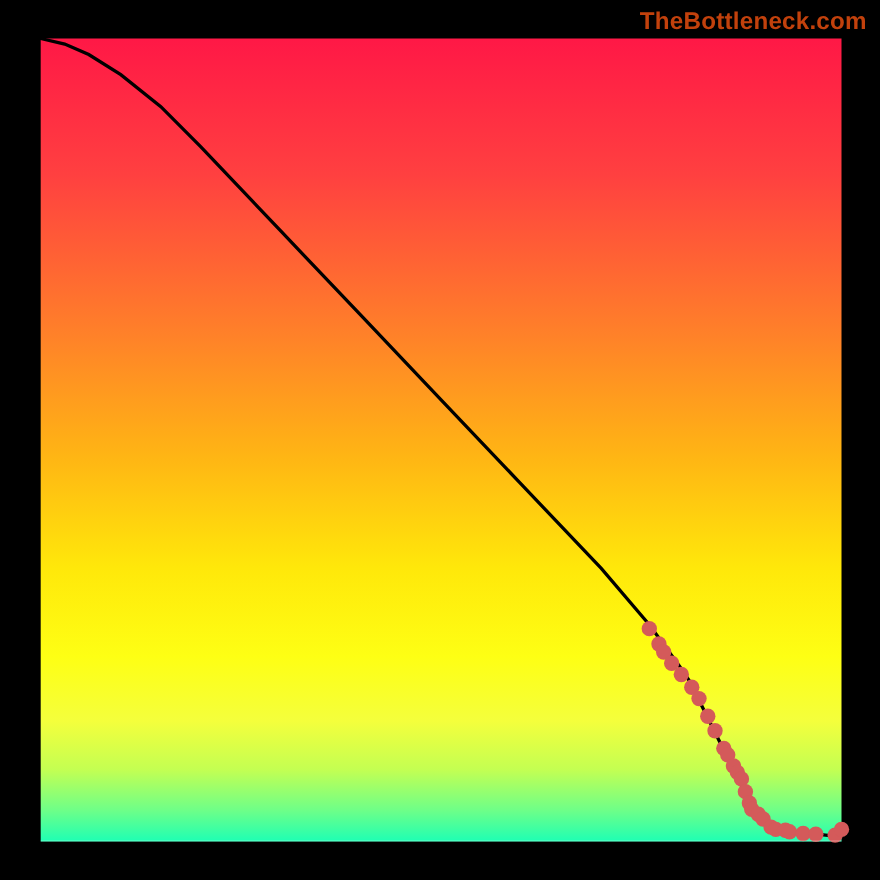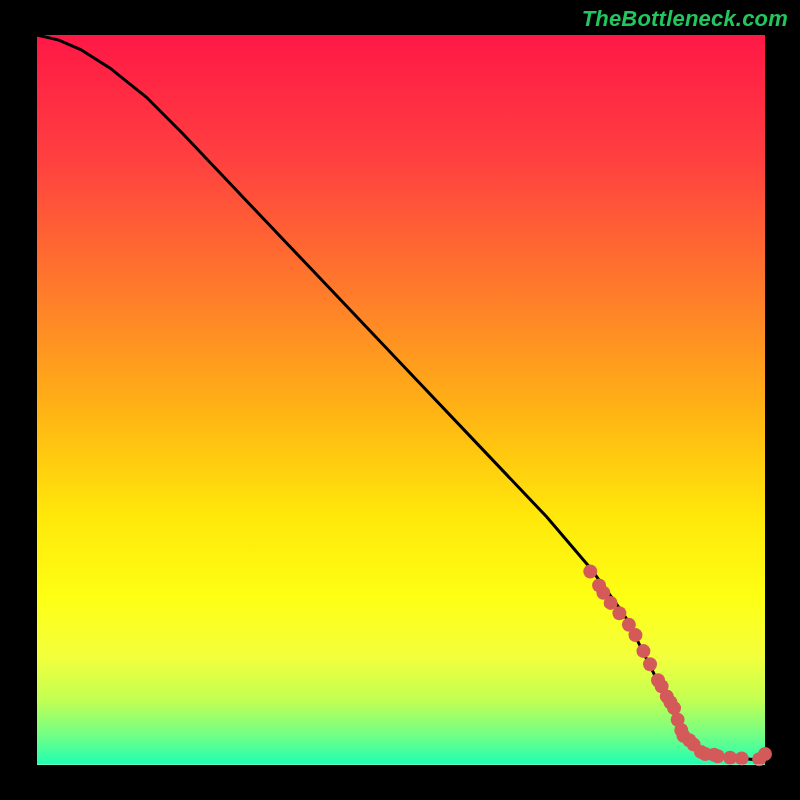--- a/index.html
+++ b/index.html
@@ -14,26 +14,25 @@
   .frame {
     position: relative;
     width: 800px;
     height: 800px;
     background: #000;
   }
   .watermark {
     position: absolute;
     top: 6px;
     right: 12px;
-    color: #22c55e;
+    color: #c2410c;
     font-size: 22px;
     font-weight: 600;
     letter-spacing: 0.2px;
     user-select: none;
-    font-style: italic;
   }
   .plot-wrapper {
     position: absolute;
     left: 35px;
     top: 35px;
     width: 730px;
     height: 730px;
     box-sizing: border-box;
     border-left: 2px solid #000;
   }

